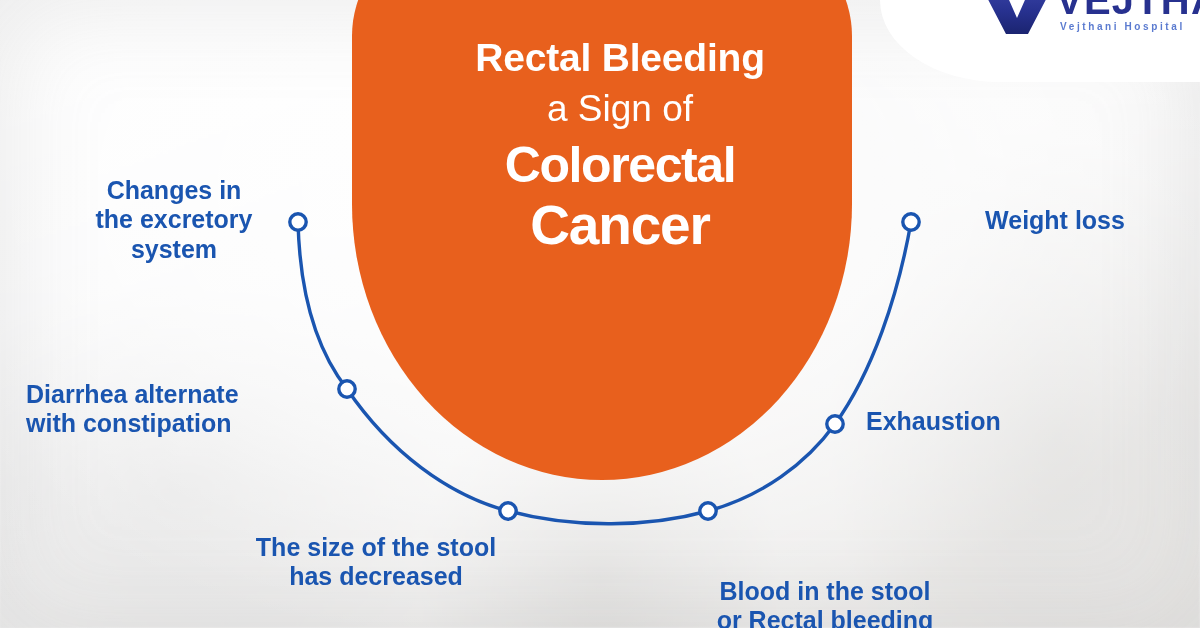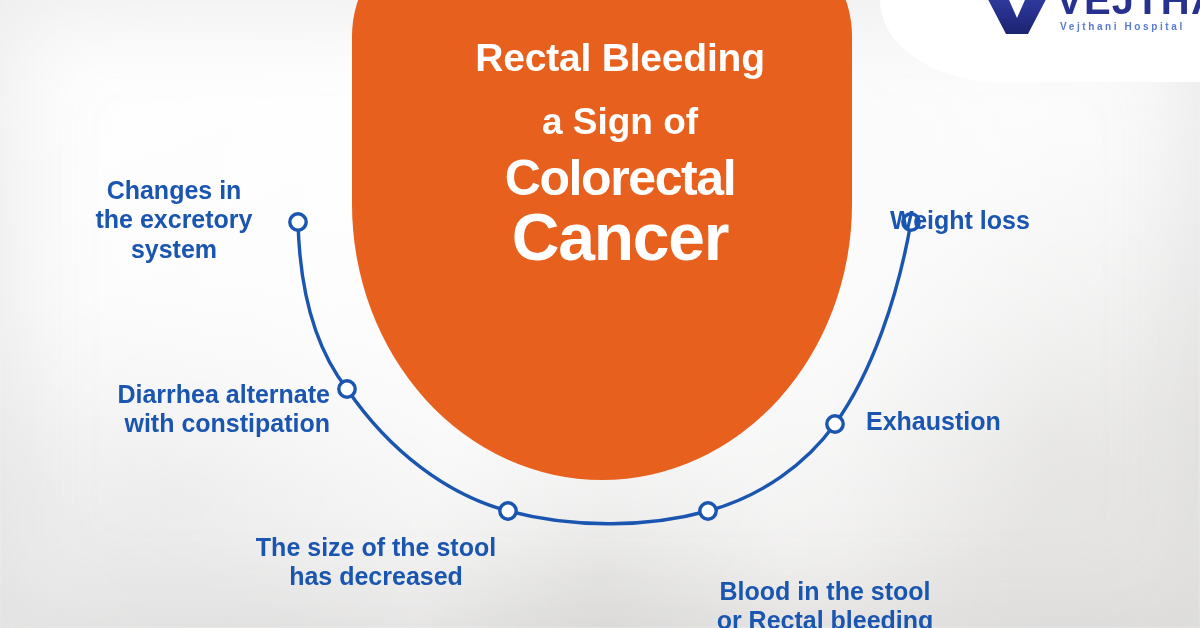--- a/index.html
+++ b/index.html
@@ -81,33 +81,34 @@
     line-height: 1.02;
     z-index: 6;
   }
   .hl-1 {
     font-size: 39px;
     font-weight: 700;
     letter-spacing: -0.2px;
   }
   .hl-2 {
     font-size: 37px;
-    font-weight: 700;
-    margin-top: 25px;
+    font-weight: 400;
+    margin-top: 12px;
     letter-spacing: 0px;
   }
   .hl-3 {
     font-size: 50px;
     font-weight: 700;
     margin-top: 12px;
     letter-spacing: -1.4px;
   }
   .hl-4 {
-    font-size: 66px;
-    font-weight: 700;
+    font-size: 55px;
+    font-weight: 700;
+    margin-top: 6px;
     letter-spacing: -1.2px;
   }
 
   
   .curve {
     position: absolute;
     left: 0;
     top: 0;
     width: 1200px;
     height: 628px;
@@ -118,25 +119,25 @@
   .sym {
     position: absolute;
     color: #1a55b0;
     font-weight: 700;
     font-size: 25px;
     line-height: 1.17;
     z-index: 8;
     white-space: pre-line;
   }
   .sym-changes       { left: 66px;  top: 176px; width: 216px; text-align: center; }
-  .sym-diarrhea      { left: 34px;  top: 380px; width: 296px; text-align: right; }
+  .sym-diarrhea      { left: 26px;  top: 380px; width: 296px; text-align: left; }
   .sym-stoolsize     { left: 214px; top: 533px; width: 324px; text-align: center; }
   .sym-bloodstool    { left: 668px; top: 533px; width: 314px; text-align: center; margin-top: 44px; }
   .sym-exhaustion    { left: 866px; top: 407px; width: 200px; text-align: left; }
-  .sym-weightloss    { left: 890px; top: 206px; width: 200px; text-align: left; }
+  .sym-weightloss    { left: 955px; top: 206px; width: 200px; text-align: center; }
 </style>
 </head>
 <body>
 
 <div id="stage">
 
   <div class="bg-photo"></div>
   <div class="bg-veil"></div>
   <div class="bg-vignette"></div>
 

